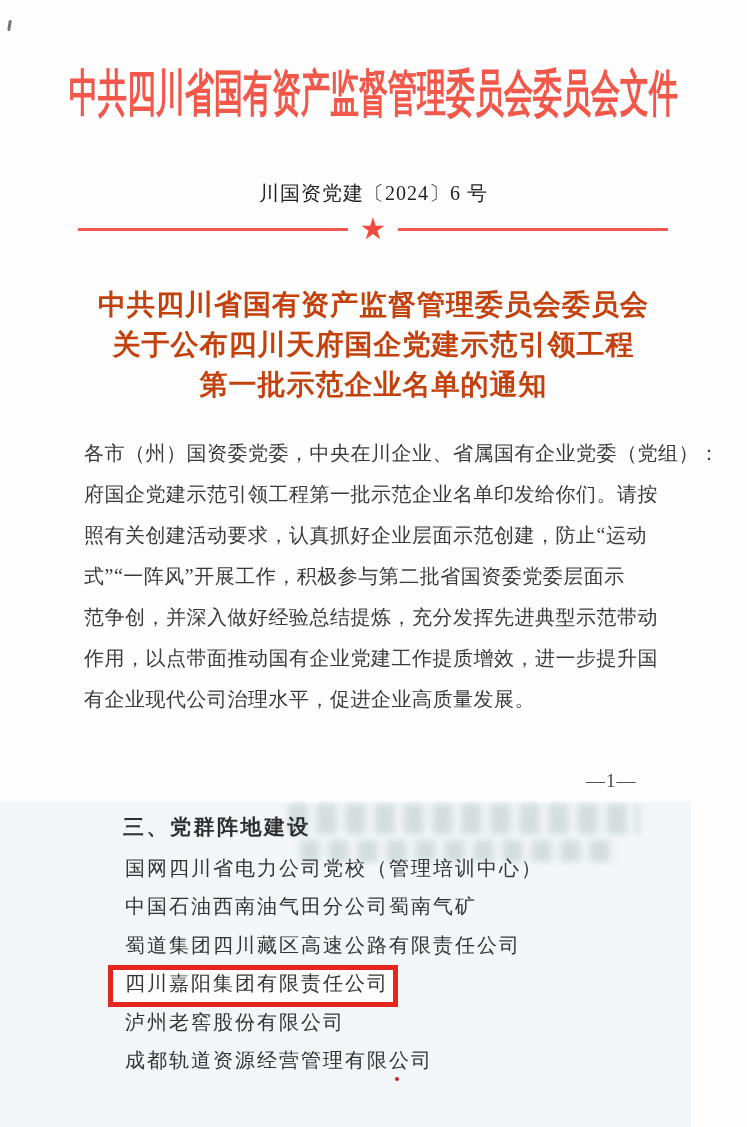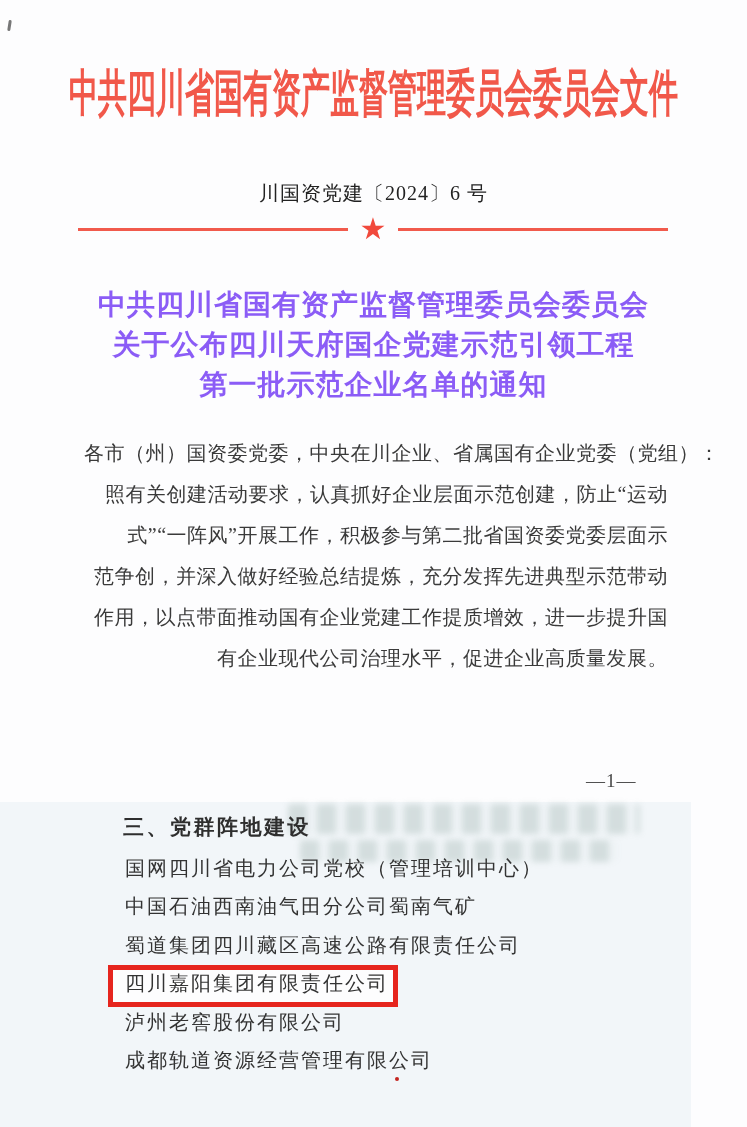--- a/index.html
+++ b/index.html
@@ -25,27 +25,27 @@
   
   .separator{position:absolute;top:216px;left:78px;width:590px;height:26px;
     display:flex;align-items:center;}
   .sep-line{flex:1;height:3px;background:#f15a4c;}
   .sep-star{color:#f1493c;font-size:30px;line-height:26px;margin:0 12px;
     font-family:"DejaVu Sans",sans-serif;}
 
   
   .title{position:absolute;top:285px;left:0;width:100%;text-align:center;}
   .title-line{font-family:"Liberation Sans","DejaVu Sans",sans-serif;
-    font-weight:bold;font-size:28px;line-height:40px;color:#8b5cf6;
+    font-weight:bold;font-size:28px;line-height:40px;color:#c2410c;
     letter-spacing:1px;white-space:nowrap;}
 
   
   .body-text{position:absolute;top:433px;left:84px;width:584px;}
   .body-line{font-size:20px;line-height:41px;color:#3a3a3a;
-    letter-spacing:0.5px;white-space:nowrap;text-align:right;}
+    letter-spacing:0.5px;white-space:nowrap;}
   .body-line.indent{padding-left:42px;}
 
   
   .page-number{position:absolute;top:770px;left:586px;font-size:19px;
     color:#4a4a4a;letter-spacing:1px;}
 
   
   .page2{position:absolute;top:802px;left:0;width:691px;height:325px;
     background:#f2f6f9;}
   .bleed{position:absolute;border-radius:3px;filter:blur(3px);opacity:.55;
@@ -87,20 +87,21 @@
   </div>
 
   <div class="title">
     <div class="title-line">中共四川省国有资产监督管理委员会委员会</div>
     <div class="title-line">关于公布四川天府国企党建示范引领工程</div>
     <div class="title-line">第一批示范企业名单的通知</div>
   </div>
 
   <div class="body-text">
     <div class="body-line">各市（州）国资委党委，中央在川企业、省属国有企业党委（党组）：</div>
+    <div class="body-line">府国企党建示范引领工程第一批示范企业名单印发给你们。请按</div>
     <div class="body-line">照有关创建活动要求，认真抓好企业层面示范创建，防止“运动</div>
     <div class="body-line">式”“一阵风”开展工作，积极参与第二批省国资委党委层面示</div>
     <div class="body-line">范争创，并深入做好经验总结提炼，充分发挥先进典型示范带动</div>
     <div class="body-line">作用，以点带面推动国有企业党建工作提质增效，进一步提升国</div>
     <div class="body-line">有企业现代公司治理水平，促进企业高质量发展。</div>
   </div>
 
   <div class="page-number">—1—</div>
 
   <div class="page2">

